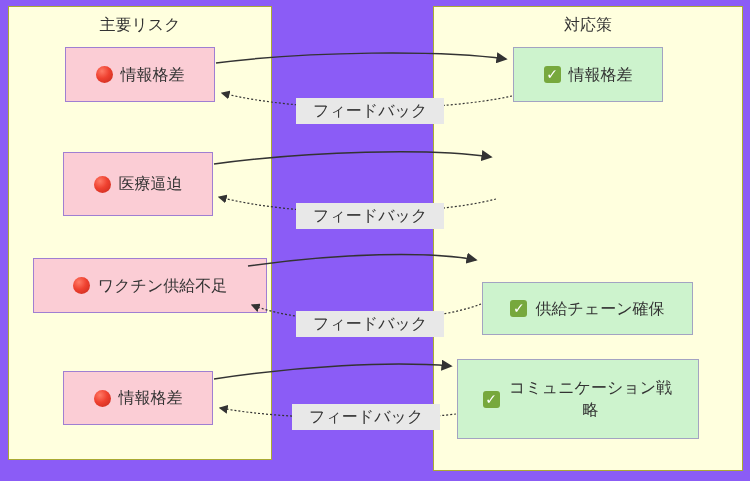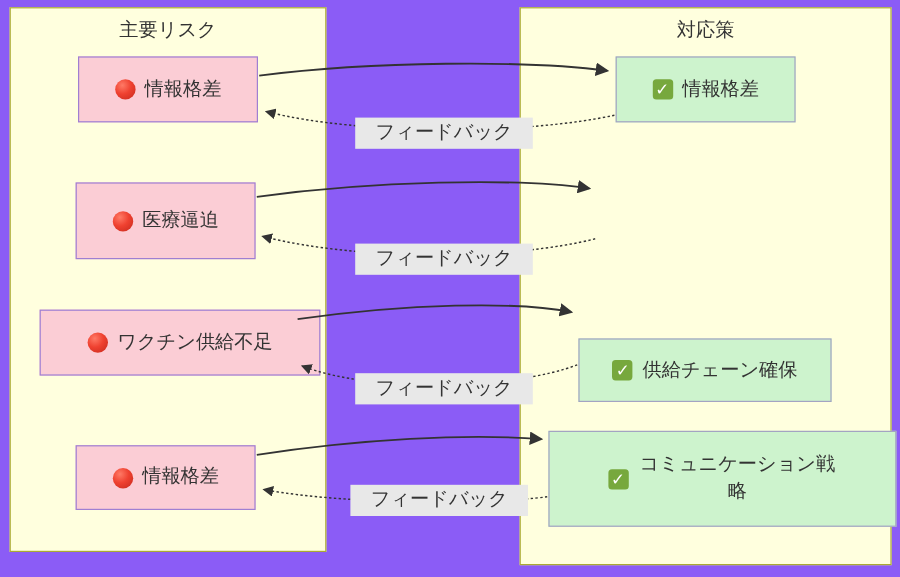--- a/index.html
+++ b/index.html
@@ -74,21 +74,21 @@
   </div>
 
   <div class="node measure" style="left:513px;top:47px;width:150px;height:55px;">
     <span class="icon check"></span>
     <span class="nlabel">情報格差</span>
   </div>
   <div class="node measure" style="left:482px;top:255px;width:211px;height:53px;margin-top:27px;">
     <span class="icon check"></span>
     <span class="nlabel">供給チェーン確保</span>
   </div>
-  <div class="node measure" style="left:457px;top:359px;width:290px;height:80px;">
+  <div class="node measure" style="left:457px;top:359px;width:242px;height:80px;">
     <span class="icon check"></span>
     <span class="nlabel wrap">コミュニケーション戦略</span>
   </div>
 
   <svg class="edges" width="750" height="481">
     <defs>
       <marker id="ah" viewBox="0 0 10 10" refX="8.5" refY="5" markerWidth="7.5" markerHeight="7.5" orient="auto">
         <path d="M0,0 L10,5 L0,10 z" fill="#333333"></path>
       </marker>
     </defs>

